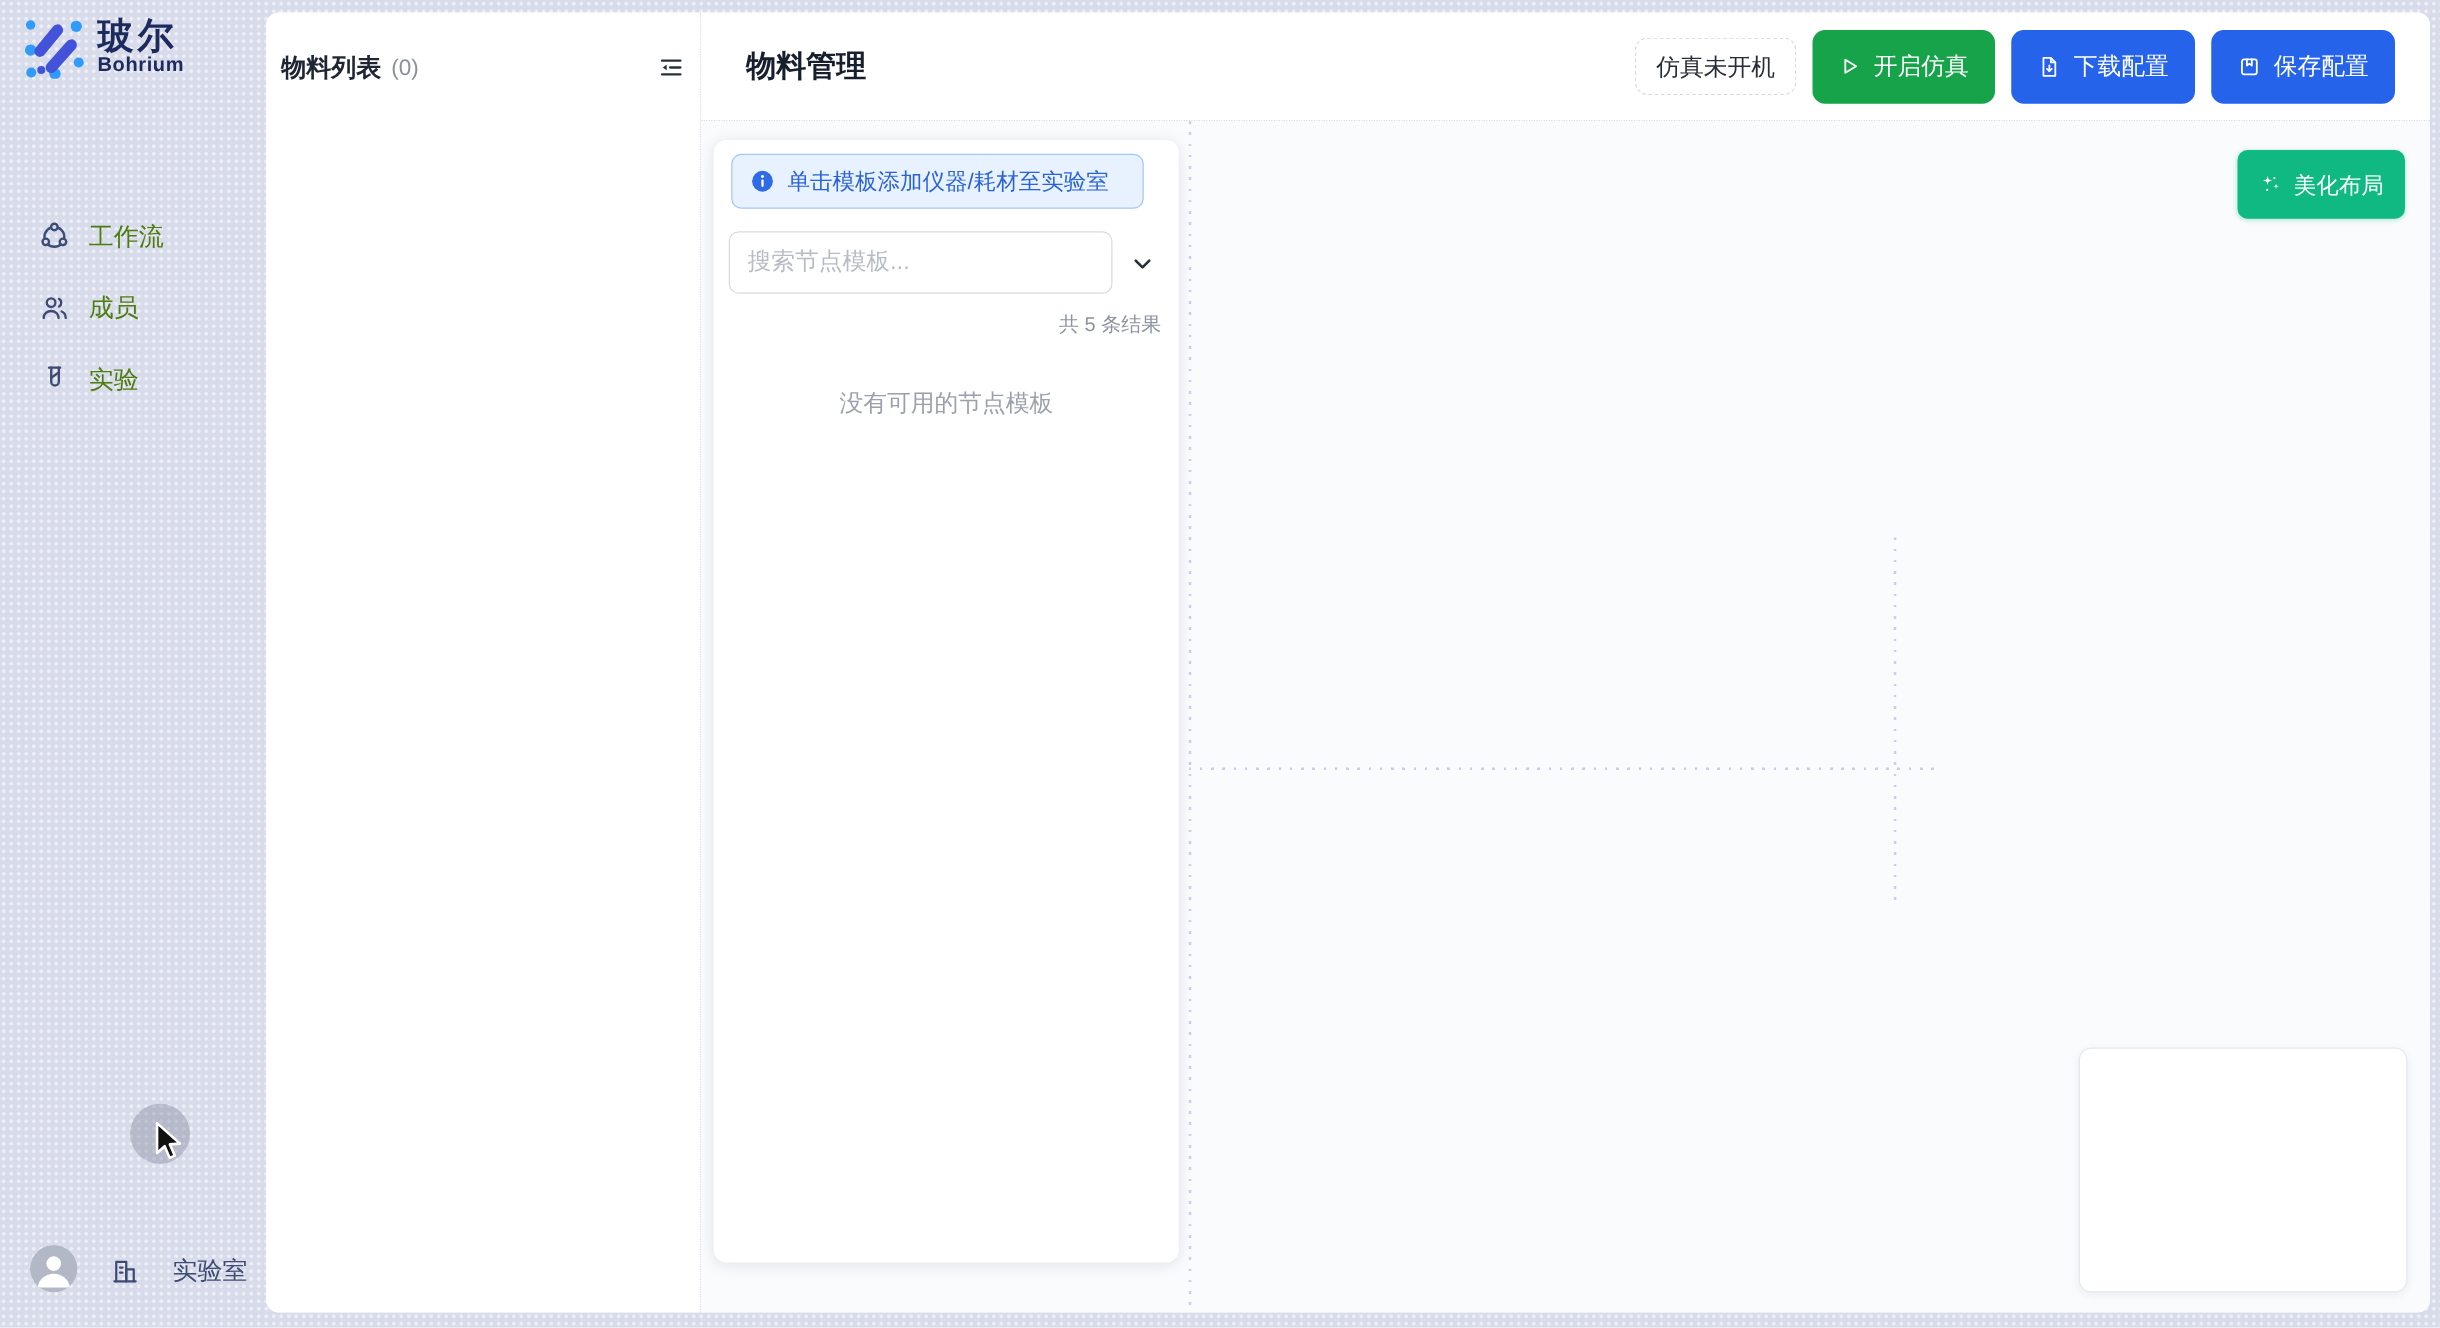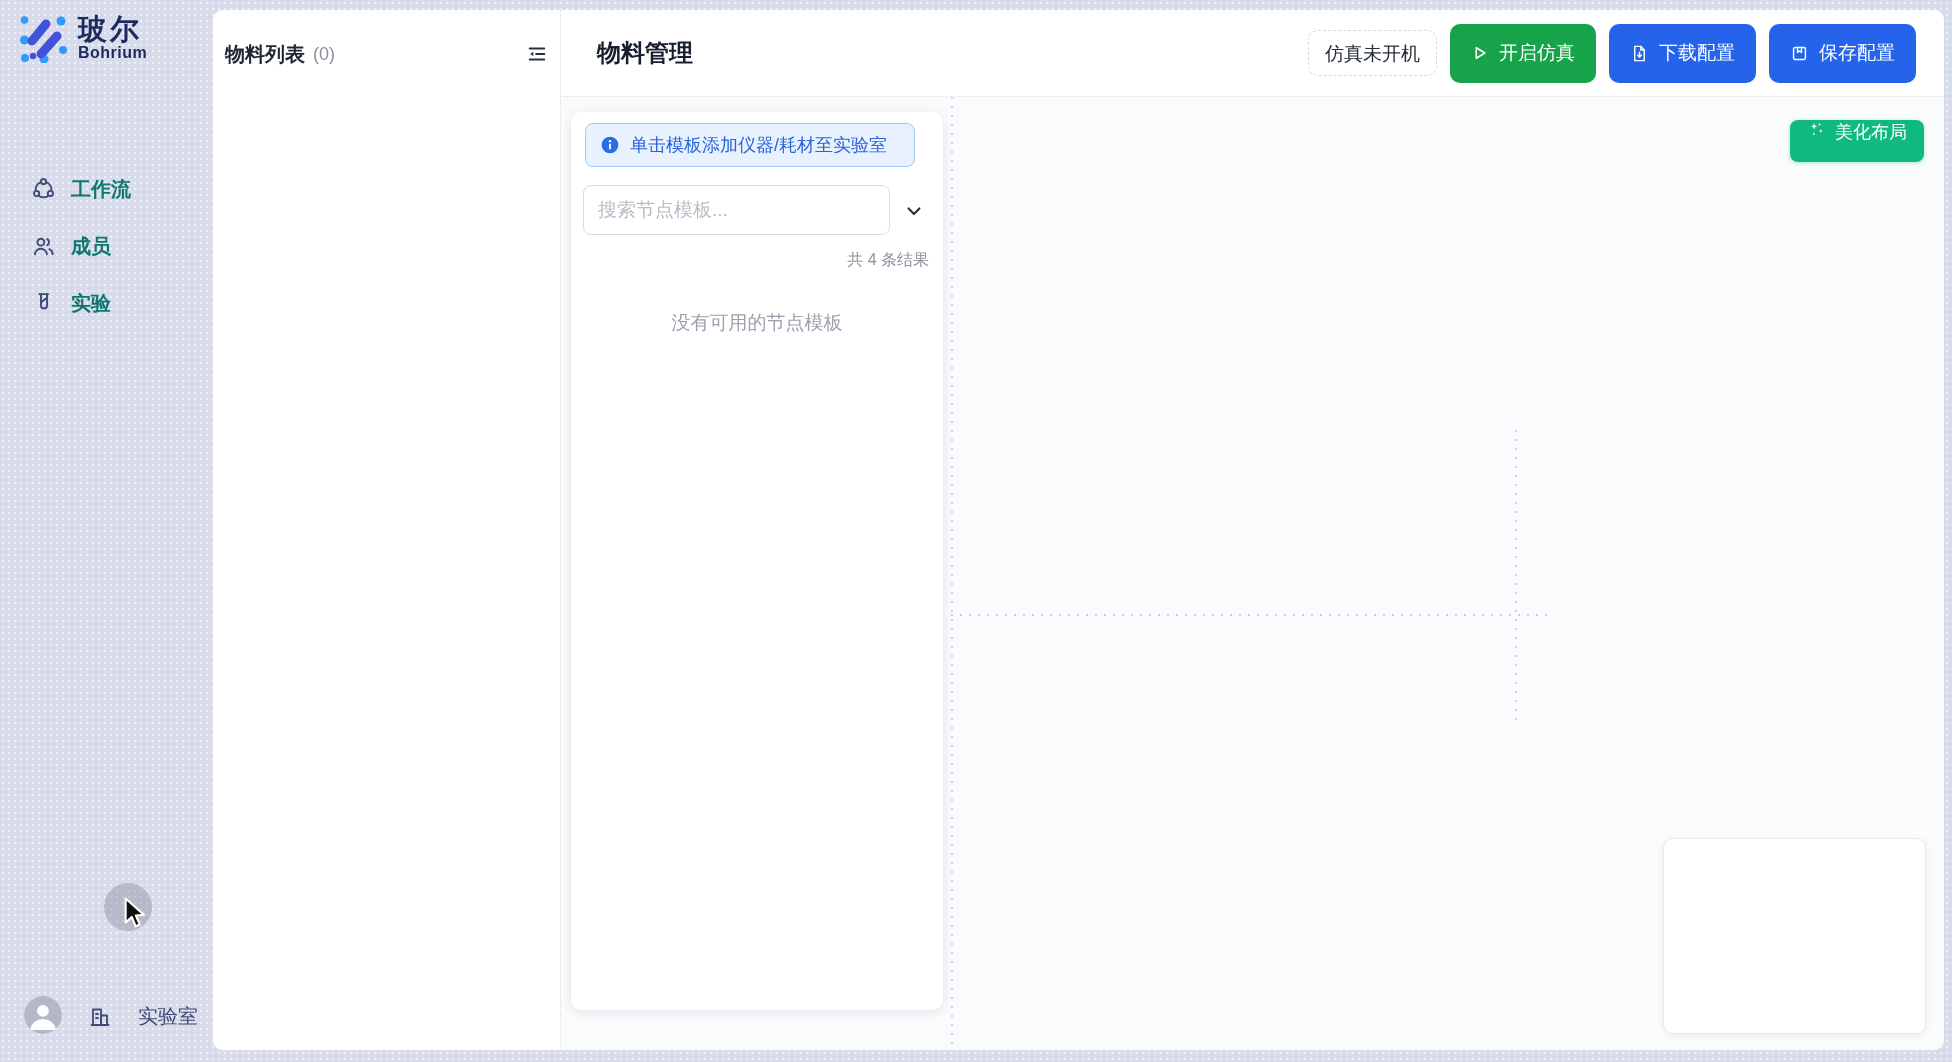--- a/index.html
+++ b/index.html
@@ -12,21 +12,21 @@
     background-size:6px 6px;
   }
   
   .sidebar { position:absolute; left:0; top:0; width:242px; height:1062px; }
   .logo-row { position:absolute; left:18px; top:13px; display:flex; align-items:center; }
   .logo-text { margin-left:10px; color:#1c2a5e; }
   .logo-zh { font-size:29px; font-weight:700; letter-spacing:3px; line-height:30px; }
   .logo-en { font-size:16px; font-weight:700; line-height:18px; letter-spacing:.5px; }
   .menu-item { position:absolute; left:9px; width:195px; height:50px; border-radius:10px;
     display:flex; align-items:center; padding-left:22px; gap:15px;
-    font-size:20px; font-weight:700; color:#0f766e; cursor:pointer; }
+    font-size:20px; font-weight:400; color:#4d7c0f; cursor:pointer; }
   .menu-item.active { background:#ffffff; box-shadow:0 1px 3px rgba(30,40,90,.10);
     color:#222c52; font-weight:600; padding-left:21px; gap:13px; }
   .mi-1 { top:106px; } .mi-2 { top:164px; } .mi-3 { top:221px; } .mi-4 { top:278px; }
   .sidebar-footer { position:absolute; left:0; bottom:0; width:213px; height:70px; }
   .avatar { position:absolute; left:24px; bottom:28px; width:38px; height:38px;
     border-radius:50%; overflow:hidden; }
   .lab-item { position:absolute; left:88px; bottom:32px; display:flex; align-items:center;
     gap:26px; font-size:20px; color:#3e4b74; cursor:pointer; }
   
   .click-halo { position:absolute; left:104px; top:883px; width:48px; height:48px;
@@ -75,23 +75,23 @@
   .tpl-alert-text { font-size:18px; color:#2a63d9; }
   .tpl-search { position:absolute; left:12px; top:73px; width:307px; height:50px;
     border:1px solid #d7dae0; border-radius:8px; padding:0 14px; font-size:19px;
     color:#333a46; background:#fff; font-family:inherit; }
   .tpl-search::placeholder { color:#b7bcc6; }
   .tpl-chevron { position:absolute; left:330px; top:86px; width:26px; height:26px;
     display:flex; align-items:center; justify-content:center; cursor:pointer; }
   .tpl-count { position:absolute; right:14px; top:138px; font-size:16px; color:#8d939e; }
   .tpl-empty { position:absolute; left:0; right:0; top:198px; text-align:center;
     font-size:19px; color:#9ba1ac; }
-  .beautify-btn { position:absolute; left:1229px; top:23px; height:42px; border:none;
+  .beautify-btn { position:absolute; left:1229px; top:23px; height:55px; border:none;
     border-radius:8px; background:#10b981; color:#fff; font-size:18px; font-weight:500;
-    display:flex; gap:9px; padding:0 17px; cursor:pointer;
+    display:flex; align-items:center; gap:9px; padding:0 17px; cursor:pointer;
     box-shadow:0 1px 4px rgba(16,185,129,.35); font-family:inherit; }
   .minimap { position:absolute; left:1102px; top:741px; width:263px; height:196px;
     background:#fff; border:1px solid #e6e8ef; border-radius:10px;
     box-shadow:0 2px 8px rgba(0,0,0,.06); cursor:pointer; }
 </style>
 </head>
 <body>
 
 <div class="sidebar">
   <div class="logo-row">
@@ -232,21 +232,21 @@
             <rect x="10.9" y="10.2" width="2.2" height="7.2" rx="1.1" fill="#ffffff"></rect>
           </svg>
           <span class="tpl-alert-text">单击模板添加仪器/耗材至实验室</span>
         </div>
         <input class="tpl-search" type="text" placeholder="搜索节点模板..." style="">
         <span class="tpl-chevron">
           <svg width="20" height="20" viewBox="0 0 24 24" fill="none" stroke="#2b313b" stroke-width="2.6" stroke-linecap="round" stroke-linejoin="round">
             <path d="M5.5 9l6.5 6.5L18.5 9"></path>
           </svg>
         </span>
-        <div class="tpl-count">共 4 条结果</div>
+        <div class="tpl-count">共 5 条结果</div>
         <div class="tpl-empty">没有可用的节点模板</div>
       </div>
 
       <button class="beautify-btn">
         <svg width="19" height="19" viewBox="0 0 24 24" fill="#ffffff">
           <path d="M9 3c.5 3.8 1.2 4.5 5 5-3.8.5-4.5 1.2-5 5-.5-3.8-1.2-4.5-5-5 3.8-.5 4.5-1.2 5-5z"></path>
           <path d="M17.5 11c.3 2.1.7 2.5 2.8 2.8-2.1.3-2.5.7-2.8 2.8-.3-2.1-.7-2.5-2.8-2.8 2.1-.3 2.5-.7 2.8-2.8z"></path>
           <circle cx="15.8" cy="5.6" r="1.1"></circle>
           <circle cx="8.6" cy="17.6" r="1.1"></circle>
         </svg>

